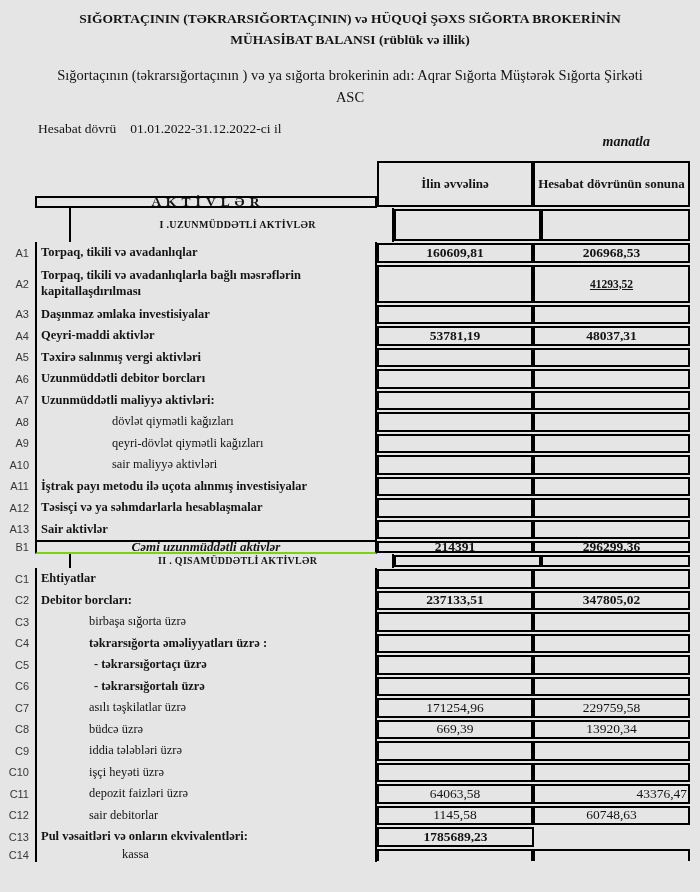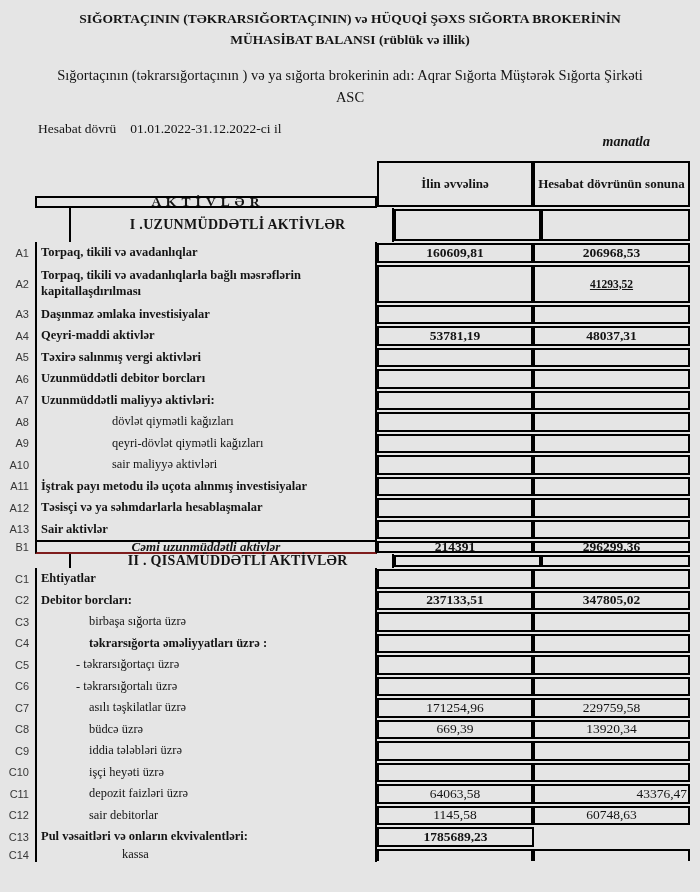--- a/index.html
+++ b/index.html
@@ -30,28 +30,28 @@
   .box{height:100%;box-sizing:border-box;border:2px solid #000;
     display:flex;align-items:center;justify-content:center;
     font-size:13.5px;overflow:hidden;}
   
   .hd{height:48px;}
   .hd .dc{justify-content:center;border-top:2.5px solid #000;border-bottom:2.5px solid #000;
     font-weight:bold;font-size:13.5px;letter-spacing:1px;padding-left:0;margin-top:36px;}
   .hd .box{font-weight:bold;font-size:13px;text-align:center;line-height:1.2;
     flex-direction:column;}
   
-  .k-section .dc{justify-content:center;font-weight:bold;font-size:14px;padding-left:12px;letter-spacing:.3px;margin-left:36px;}
+  .k-section .dc{justify-content:center;font-weight:bold;font-size:10px;padding-left:12px;letter-spacing:.3px;margin-left:36px;}
   .k-total .dc{justify-content:center;font-weight:bold;font-style:italic;font-size:13px;
-    border-top:2px solid #000;border-bottom:2px solid #7f1d1d;padding-left:0;}
+    border-top:2px solid #000;border-bottom:2px solid #84cc16;padding-left:0;}
   .k-main .dc{font-weight:bold;}
   .k-sub .dc{font-weight:normal;font-size:12.4px;}
   
   .ind1 .dc{padding-left:52px;}
-  .ind1b .dc{padding-left:39px;}
+  .ind1b .dc{padding-left:57px;font-weight:bold;}
   .ind2 .dc{padding-left:75px;}
   .ind3 .dc{padding-left:85px;}
   
   .vb .box{font-weight:bold;}
   .box.small{font-size:11.5px;font-weight:bold;text-decoration:underline;}
   .box.vright{justify-content:flex-end;padding-right:1px;}
   .cut .box{border-bottom:none;}
 </style>
 </head>
 <body>

